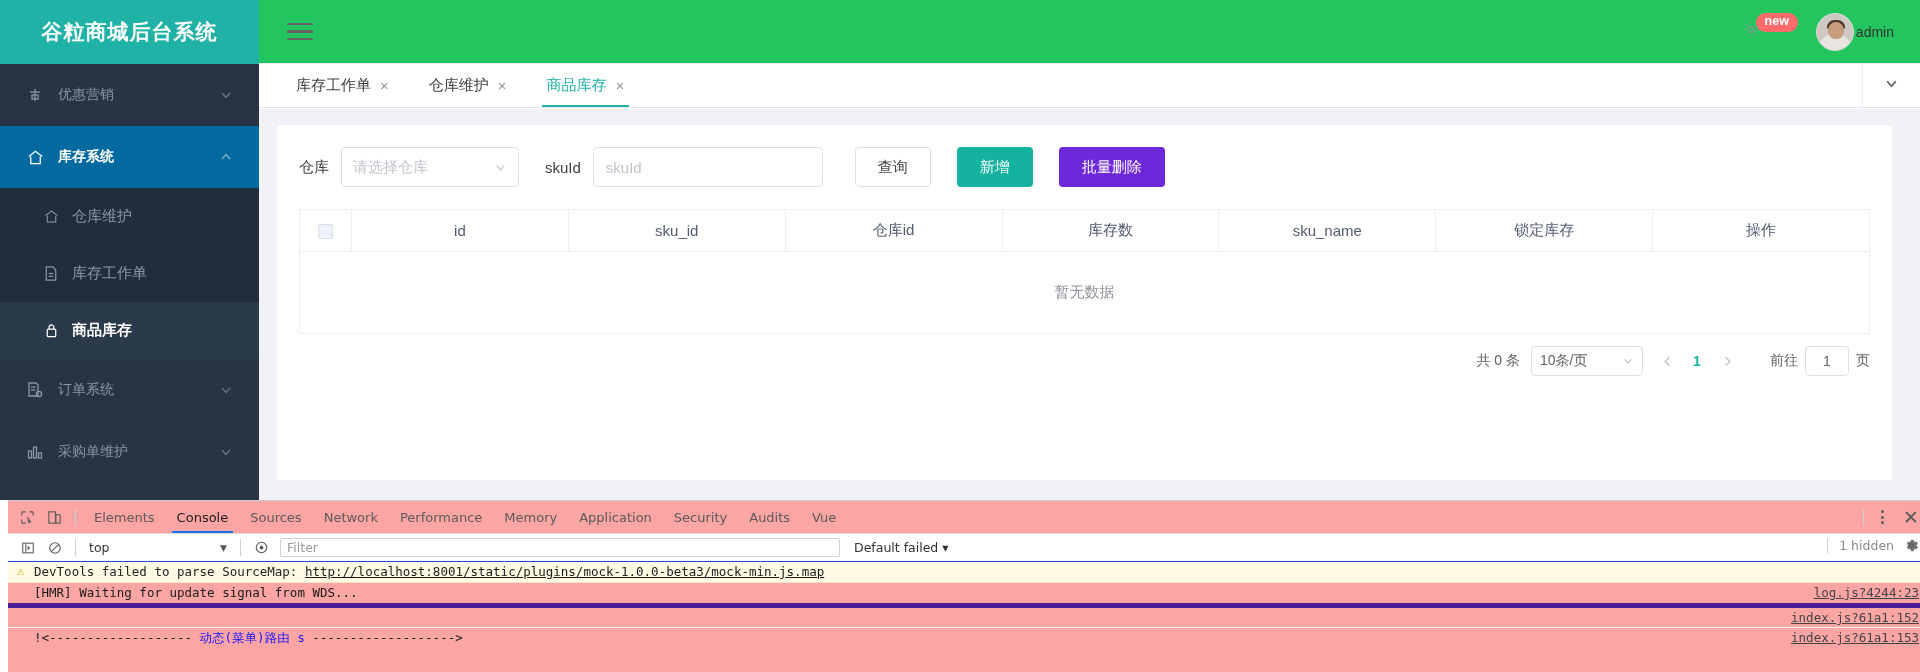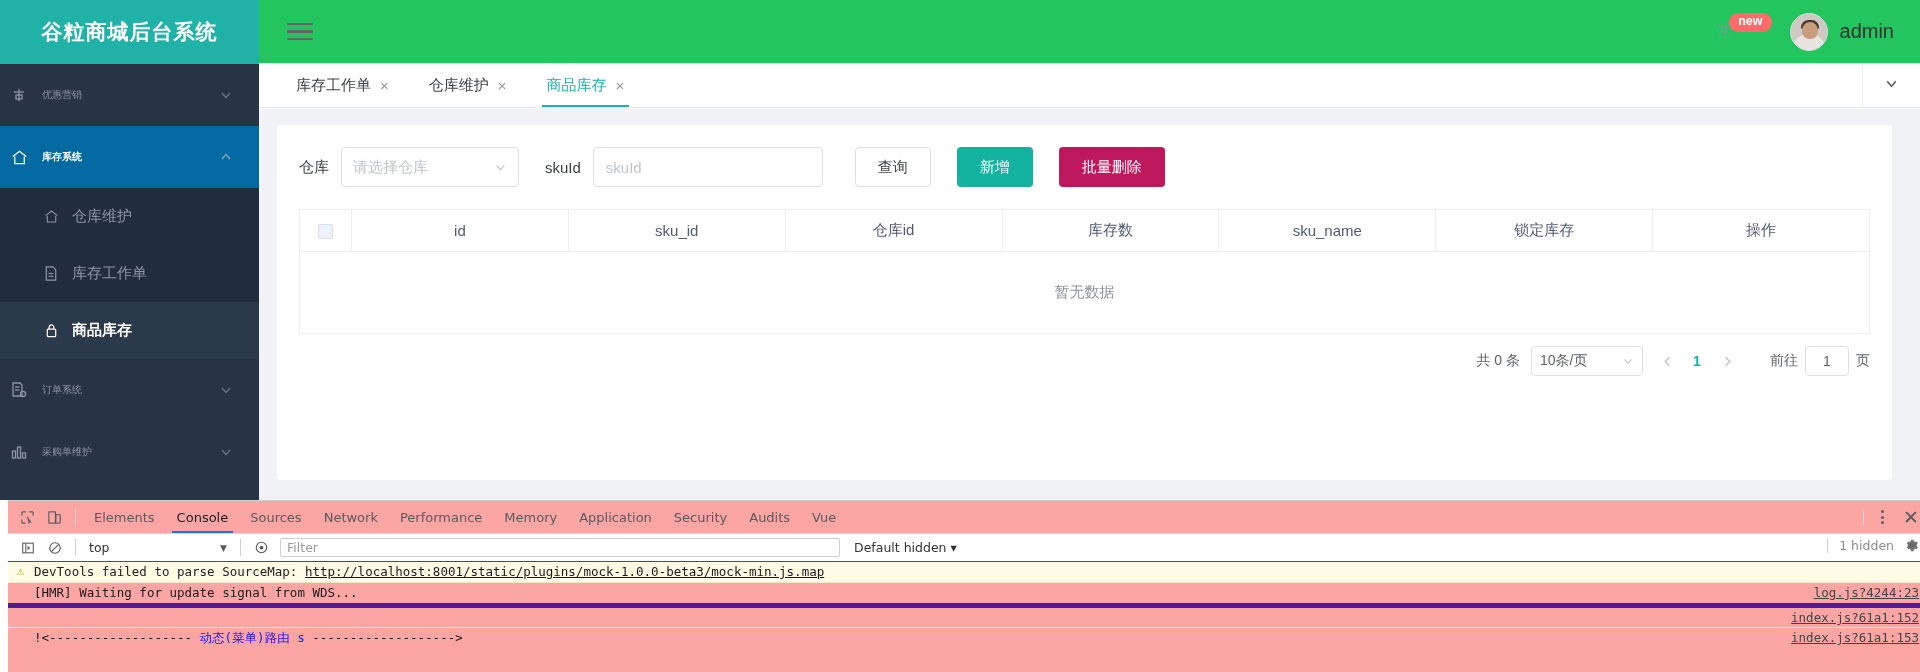--- a/index.html
+++ b/index.html
@@ -16,21 +16,21 @@
     background: #263445; overflow: hidden;
   }
   .brand {
     height: 64px; background: #20b2a6; color: #fff;
     display: flex; align-items: center; justify-content: center;
     font-size: 21px; font-weight: bold; letter-spacing: 1px;
   }
   .menu { padding-top: 0; }
   .menu-item {
     height: 62px; display: flex; align-items: center;
-    padding-left: 8px; color: #8c96a3; font-size: 10px; cursor: pointer;
+    padding-left: 24px; color: #8c96a3; font-size: 14px; cursor: pointer;
     position: relative; background: #263445;
   }
   .menu-item.active-parent { color: #ffffff; font-weight: bold; background: #0369a1; }
   .menu-item .mi-icon {
     width: 22px; height: 22px; margin-right: 12px; flex: 0 0 22px;
     display: flex; align-items: center; justify-content: center;
   }
   .menu-item .mi-icon svg { display: block; }
   .menu-item .mi-label { flex: 1 1 auto; white-space: nowrap; }
   .menu-item .mi-arrow {
@@ -60,21 +60,21 @@
     padding: 2px 9px 3px; margin-left: -6px; position: relative; top: -9px;
     font-weight: 600; line-height: 1.1;
   }
   .avatar {
     width: 38px; height: 38px; border-radius: 50%; margin-left: 14px;
     background: #cfc9c4; overflow: hidden; position: relative; border: 1px solid #ddd;
   }
   .avatar .head { position:absolute; width:16px; height:17px; background:#c79d7e; border-radius:50% 50% 45% 45%; left:11px; top:8px; }
   .avatar .hair { position:absolute; width:18px; height:9px; background:#4b3a2c; border-radius:9px 9px 2px 2px; left:10px; top:6px; }
   .avatar .body { position:absolute; width:34px; height:16px; background:#e8e4e0; border-radius:17px 17px 0 0; left:1px; bottom:0; }
-  .username { margin-left: 12px; font-size: 20px; color: #333; }
+  .username { margin-left: 2px; font-size: 14px; color: #333; }
 
   
   .tabbar {
     position: absolute; left: 259px; top: 64px; width: 1661px; height: 44px;
     background: #fff; border-bottom: 1px solid #e4e7ed; display: flex; align-items: flex-end;
   }
   .tab {
     display: flex; align-items: center; height: 43px; padding: 0 13px 0 13px;
     font-size: 15px; color: #3c3f41; cursor: pointer; margin-left: 14px;
     position: relative;
@@ -115,21 +115,21 @@
   .text-input::placeholder { color: #c0c4cc; }
   .spacer-24 { width: 26px; }
   .spacer-30 { width: 32px; }
   .btn {
     height: 40px; border-radius: 4px; font-size: 15px; cursor: pointer;
     border: 1px solid transparent; padding: 0 22px;
     font-family: "Liberation Sans", sans-serif; line-height: 38px;
   }
   .btn-default { background: #fff; border-color: #dcdfe6; color: #3c3f41; }
   .btn-primary { background: #13b3a0; color: #fff; }
-  .btn-danger-disabled { background: #be185d; color: #fff; cursor: not-allowed; }
+  .btn-danger-disabled { background: #6d28d9; color: #fff; cursor: not-allowed; }
 
   table.grid { width: 100%; border-collapse: collapse; table-layout: fixed; }
   table.grid th {
     height: 42px; font-size: 15px; color: #515a6e; font-weight: normal;
     border: 1px solid #ebeef5; background: #fff;
   }
   table.grid th.cb-col { width: 52px; }
   .hdr-checkbox {
     width: 15px; height: 15px; border: 1px solid #dcdfe6; border-radius: 2px;
     background: #edf2fc; display: inline-block; vertical-align: middle;
@@ -502,21 +502,21 @@
         <span class="cs-arrow">▼</span>
       </div>
       <div class="dt-sep"></div>
       <div class="dt-icon-btn">
         <svg width="15" height="15" viewBox="0 0 16 16" fill="none" stroke="#5a5a5a" stroke-width="1.2">
           <circle cx="8" cy="8" r="5.6"></circle>
             <circle cx="8" cy="8" r="2" fill="#5a5a5a" stroke="none"></circle>
         </svg>
       </div>
       <input class="filter-input" type="text" placeholder="Filter" style="">
-      <div class="levels">Default hidden ▾</div>
+      <div class="levels">Default failed ▾</div>
       <div class="dt-toolbar-right">
         <span class="hidden-count">1 hidden</span>
         <span>
           <svg width="15" height="15" viewBox="0 0 18 18" fill="#5a5a5a">
             <path d="M9 6.2a2.8 2.8 0 1 0 0 5.6 2.8 2.8 0 0 0 0-5.6zm0 4.2a1.4 1.4 0 1 1 0-2.8 1.4 1.4 0 0 1 0 2.8z"></path>
             <path d="M15.4 9c0-.4 0-.8-.1-1.1l1.3-1-1.5-2.6-1.6.6c-.5-.4-1.1-.8-1.7-1L11.5 2h-3l-.3 1.8c-.6.2-1.2.6-1.7 1l-1.6-.6-1.5 2.6 1.3 1c0 .4-.1.7-.1 1.1s0 .8.1 1.1l-1.3 1 1.5 2.6 1.6-.6c.5.4 1.1.8 1.7 1l.3 1.8h3l.3-1.8c.6-.2 1.2-.6 1.7-1l1.6.6 1.5-2.6-1.3-1c.1-.3.1-.7.1-1.1z" opacity=".85"></path>
           </svg>
         </span>
       </div>
     </div>

